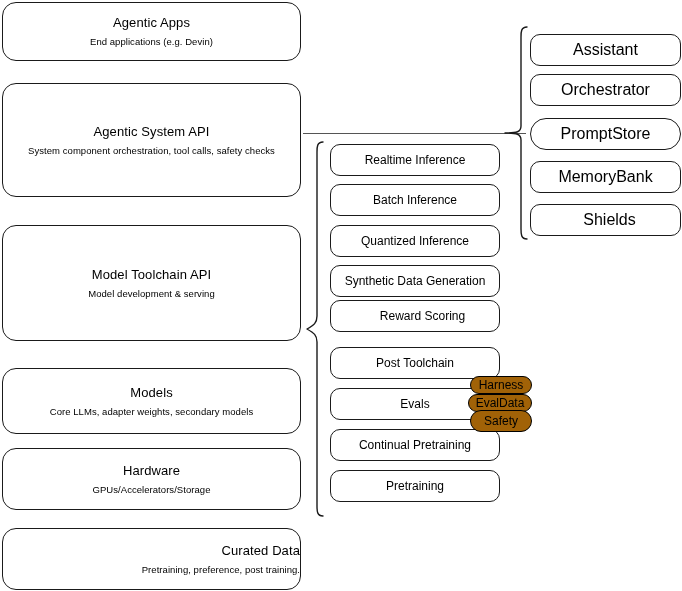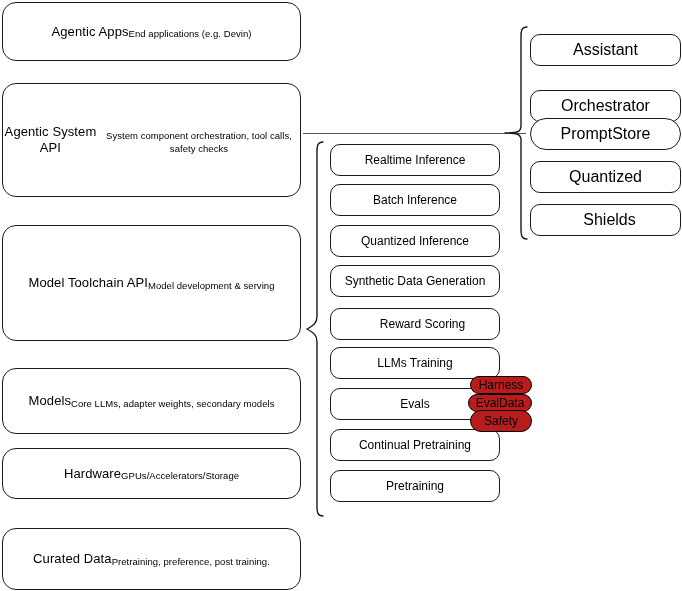--- a/index.html
+++ b/index.html
@@ -24,21 +24,21 @@
   }
 
   
   .box {
     position: absolute;
     box-sizing: border-box;
     background: #ffffff;
     border: 1px solid #1a1a1a;
     border-radius: 12px;
     display: flex;
-    flex-direction: row;
+    flex-direction: column;
     align-items: center;
     justify-content: center;
     text-align: center;
   }
 
   
   .layer {
     left: 2px;
     width: 299px;
     border-radius: 14px;
@@ -73,21 +73,21 @@
     height: 32px;
     border-radius: 10px;
     font-size: 16px;
     line-height: 14px;
   }
 
   
   .pill {
     position: absolute;
     box-sizing: border-box;
-    background: #b91c1c;
+    background: #a16207;
     border: 1px solid #000000;
     border-radius: 999px;
     display: flex;
     align-items: center;
     justify-content: center;
     font-size: 12px;
     line-height: 13px;
     z-index: 5;
   }
 
@@ -122,26 +122,26 @@
   <div class="box layer" style="top:225px;height:116px;">
     <div class="title">Model Toolchain API</div>
     <div class="subtitle">Model development &amp; serving</div>
   </div>
 
   <div class="box layer" style="top:368px;height:66px;">
     <div class="title">Models</div>
     <div class="subtitle">Core LLMs, adapter weights, secondary models</div>
   </div>
 
-  <div class="box layer" style="top:448px;height:51px;">
+  <div class="box layer" style="top:448px;height:62px;">
     <div class="title">Hardware</div>
     <div class="subtitle">GPUs/Accelerators/Storage</div>
   </div>
 
-  <div class="box layer" style="top:528px;height:62px;">
+  <div class="box layer" style="top:528px;height:62px;align-items:flex-end;">
     <div class="title">Curated Data</div>
     <div class="subtitle">Pretraining, preference, post training.</div>
   </div>
 
   <div class="connector-line" style="left:303px;top:133px;width:223px;"></div>
 
   <div class="bracket" style="left:306px;top:141px;">
     <svg width="18" height="376" viewBox="0 0 18 376" fill="none">
       <path d="M17 1 C 11 1, 11 6, 11 11 L 11 175 C 11 182, 8 184, 1 188 C 8 192, 11 194, 11 201 L 11 365 C 11 370, 11 375, 17 375" stroke="#1a1a1a" stroke-width="1.4" fill="none" stroke-linecap="round" stroke-linejoin="round"></path>
     </svg>
@@ -158,25 +158,25 @@
   </div>
   <div class="box cap" style="top:184px;">
     <span>Batch Inference</span>
   </div>
   <div class="box cap" style="top:225px;">
     <span>Quantized Inference</span>
   </div>
   <div class="box cap" style="top:265px;justify-content:center;">
     <span>Synthetic Data Generation</span>
   </div>
-  <div class="box cap" style="top:308px;padding-left:15px;">
+  <div class="box cap" style="top:300px;padding-left:15px;">
     <span>Reward Scoring</span>
   </div>
   <div class="box cap" style="top:347px;">
-    <span>LLMs Training</span>
+    <span>Post Toolchain</span>
   </div>
   <div class="box cap" style="top:388px;">
     <span>Evals</span>
   </div>
   <div class="box cap" style="top:429px;">
     <span>Continual Pretraining</span>
   </div>
   <div class="box cap" style="top:470px;">
     <span>Pretraining</span>
   </div>
@@ -187,26 +187,26 @@
   <div class="pill" style="left:468px;top:394px;width:64px;height:18px;">
     <span>EvalData</span>
   </div>
   <div class="pill" style="left:470px;top:410px;width:62px;height:22px;">
     <span>Safety</span>
   </div>
 
   <div class="box comp" style="top:34px;">
     <span>Assistant</span>
   </div>
-  <div class="box comp" style="top:74px;margin-top:16px;">
+  <div class="box comp" style="top:74px;">
     <span>Orchestrator</span>
   </div>
   <div class="box comp" style="top:118px;border-radius:16px;">
     <span>PromptStore</span>
   </div>
   <div class="box comp" style="top:161px;">
-    <span>Quantized</span>
+    <span>MemoryBank</span>
   </div>
   <div class="box comp" style="top:204px;padding-left:8px;">
     <span>Shields</span>
   </div>
 
 </div>
 
 </body></html>

